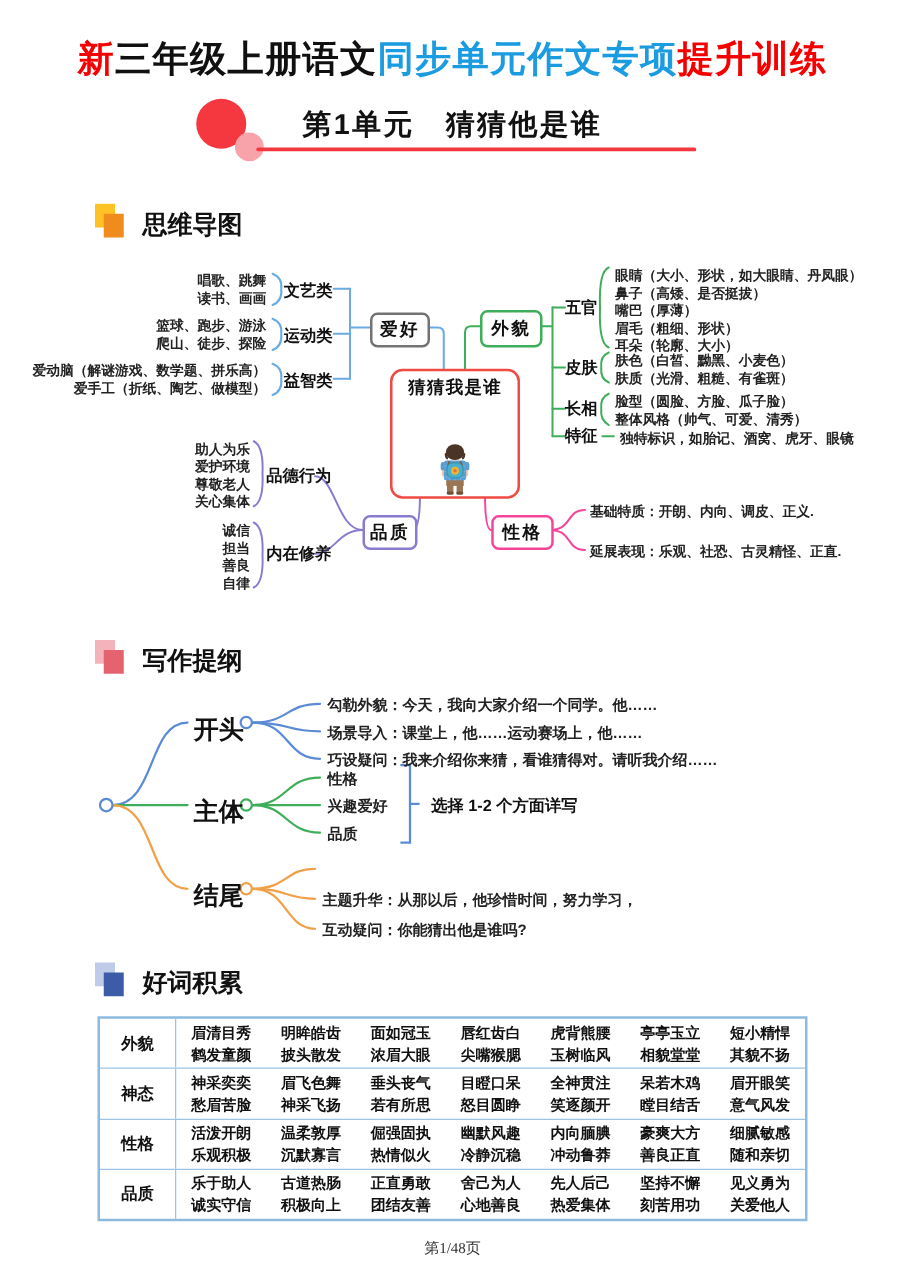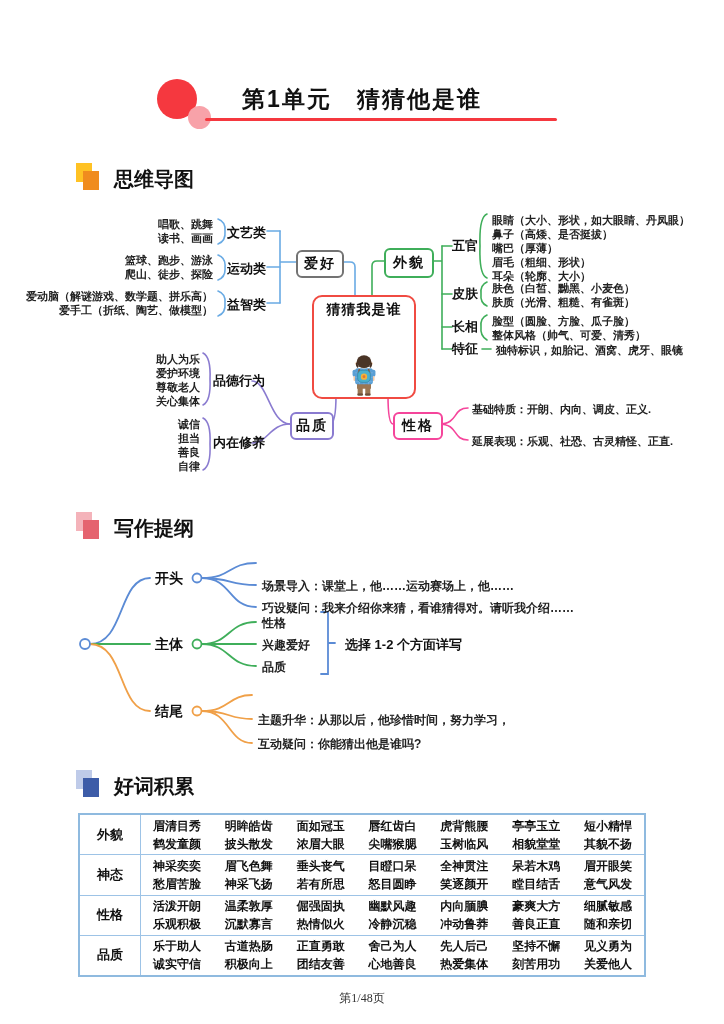--- a/index.html
+++ b/index.html
@@ -24,39 +24,42 @@
   .mm{position:absolute;left:0;top:200px;width:724px;height:285px;}
   .mm svg.lines{position:absolute;left:0;top:0;}
   .mi{position:absolute;font-size:11px;font-weight:bold;color:#222;white-space:nowrap;}
   .ml{position:absolute;font-size:13px;font-weight:bold;color:#111;white-space:nowrap;}
   .mbox{position:absolute;border-radius:6px;background:#fff;display:flex;align-items:center;justify-content:center;font-weight:bold;color:#111;white-space:nowrap;z-index:2;}
   .mm-center{flex-direction:column;justify-content:flex-start;gap:36px;}
 
   
   .ol{position:absolute;left:0;top:540px;width:724px;height:215px;}
   .ol svg.lines{position:absolute;left:0;top:0;}
-  .oll{position:absolute;font-size:14px;font-weight:bold;color:#111;white-space:nowrap;text-align:right;}
+  .oll{position:absolute;font-size:20px;font-weight:bold;color:#111;white-space:nowrap;text-align:right;}
   .oli{position:absolute;font-size:12px;font-weight:bold;color:#222;white-space:nowrap;}
   .ol-note{position:absolute;font-size:13px;font-weight:bold;color:#111;white-space:nowrap;}
 
   
   .vocab-table{position:absolute;left:78px;top:813px;width:568px;height:164px;border:2px solid #8FBADF;display:flex;flex-direction:column;box-sizing:border-box;background:#fff;}
   .vrow{flex:1;display:flex;border-top:1.5px solid #9DC3E6;min-height:0;}
   .vrow:first-child{border-top:none;}
   .vcat{width:60px;border-right:1.5px solid #9DC3E6;display:flex;align-items:center;justify-content:center;font-size:13px;font-weight:bold;color:#111;flex-shrink:0;}
   .vwords{flex:1;display:flex;justify-content:space-between;}
   .vcol{flex:1;display:flex;flex-direction:column;align-items:center;justify-content:center;font-size:12px;font-weight:bold;color:#111;line-height:18px;white-space:nowrap;}
 
   .footer{position:absolute;top:990px;left:0;width:100%;text-align:center;font-size:12px;color:#333;font-family:"Liberation Serif","DejaVu Serif",serif;}
 </style>
 </head>
 <body>
 
 <div class="page">
 
+  <div class="title">
+    <span class="t-red">新</span><span class="t-black">三年级上册语文</span><span class="t-blue">同步单元作文专项</span><span class="t-red">提升训练</span>
+  </div>
 
   <div class="unit-circle-big"></div>
   <div class="unit-circle-small"></div>
   <div class="unit-title">第1单元　猜猜他是谁</div>
   <div class="unit-underline"></div>
 
   <div class="sec-header" style="top:163px">
     <span class="sq-back" style="background:#FFC224"></span>
     <span class="sq-front" style="background:#F08C1E"></span>
     <span class="sec-title">思维导图</span>
@@ -192,20 +195,21 @@
         <path d="M202,171 C230,171 228,179 252,179"></path>
         <path d="M202,171 C230,171 228,203 252,203"></path>
       </g>
       <circle cx="85" cy="104" r="5" fill="#fff" stroke="#5B8BD5" stroke-width="1.8"></circle>
       <circle cx="197" cy="38" r="4.5" fill="#fff" stroke="#5B8BD5" stroke-width="1.8"></circle>
       <circle cx="197" cy="104" r="4.5" fill="#fff" stroke="#3FAE5A" stroke-width="1.8"></circle>
       <circle cx="197" cy="171" r="4.5" fill="#fff" stroke="#F0A048" stroke-width="1.8"></circle>
     </svg>
 
     <span class="oll" style="left:155px;top:30px">开头</span>
+    <span class="oli" style="left:262px;top:16px">勾勒外貌：今天，我向大家介绍一个同学。他……</span>
     <span class="oli" style="left:262px;top:38px">场景导入：课堂上，他……运动赛场上，他……</span>
     <span class="oli" style="left:262px;top:60px">巧设疑问：我来介绍你来猜，看谁猜得对。请听我介绍……</span>
 
     <span class="oll" style="left:155px;top:96px">主体</span>
     <span class="oli" style="left:262px;top:75px">性格</span>
     <span class="oli" style="left:262px;top:97px">兴趣爱好</span>
     <span class="oli" style="left:262px;top:119px">品质</span>
     <span class="ol-note" style="left:345px;top:96px">选择 1-2 个方面详写</span>
 
     <span class="oll" style="left:155px;top:163px">结尾</span>

